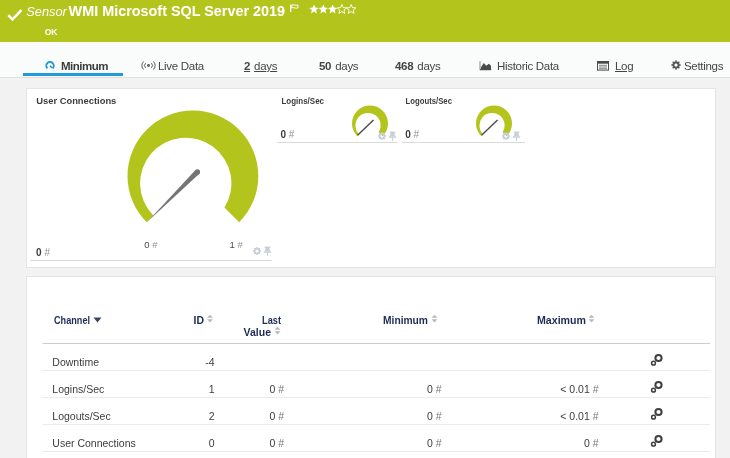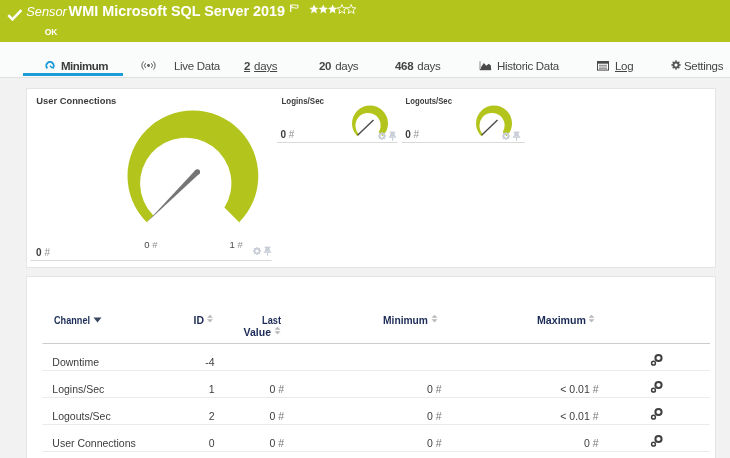--- a/index.html
+++ b/index.html
@@ -49,23 +49,23 @@
 
 <svg class="abs" style="left:141px;top:60px" width="15" height="11" viewBox="0 0 15 11">
  <g stroke="#555" fill="none" stroke-width="1">
   <path d="M2.6 1.5 A5.5 5.5 0 0 0 2.6 9.5"></path>
   <path d="M4.6 3.2 A3.2 3.2 0 0 0 4.6 7.8"></path>
   <path d="M12.4 1.5 A5.5 5.5 0 0 1 12.4 9.5"></path>
   <path d="M10.4 3.2 A3.2 3.2 0 0 1 10.4 7.8"></path>
  </g>
  <circle cx="7.5" cy="5.5" r="1.4" fill="#555"></circle>
 </svg>
-<div class="tabtxt" style="left:158px;margin-left:16px;">Live Data</div>
+<div class="tabtxt" style="left:158px;">Live Data</div>
 <div class="tabtxt" style="left:244px;text-decoration:underline;"><b>2</b><span style="margin-left:4px">days</span></div>
-<div class="tabtxt" style="left:319px;"><b>20</b><span style="margin-left:4px">days</span></div>
+<div class="tabtxt" style="left:319px;"><b>50</b><span style="margin-left:4px">days</span></div>
 <div class="tabtxt" style="left:395px;"><b>468</b><span style="margin-left:4px">days</span></div>
 
 <svg class="abs" style="left:479px;top:60px" width="13" height="11" viewBox="0 0 13 11">
  <line x1="1" y1="1.2" x2="1" y2="10" stroke="#8a8a8a" stroke-width="1"></line>
  <path d="M2 9 L2 7.2 L4.8 3 L7.2 5.8 L9.9 3.8 L12 5.7 L12 9 Z" fill="#4a4a4a"></path>
  <rect x="1" y="9" width="11.2" height="1.2" fill="#4a4a4a"></rect>
 </svg>
 <div class="tabtxt" style="left:497px;text-align:right;">Historic Data</div>
 
 <svg class="abs" style="left:597px;top:61px" width="12" height="10" viewBox="0 0 12 10">

